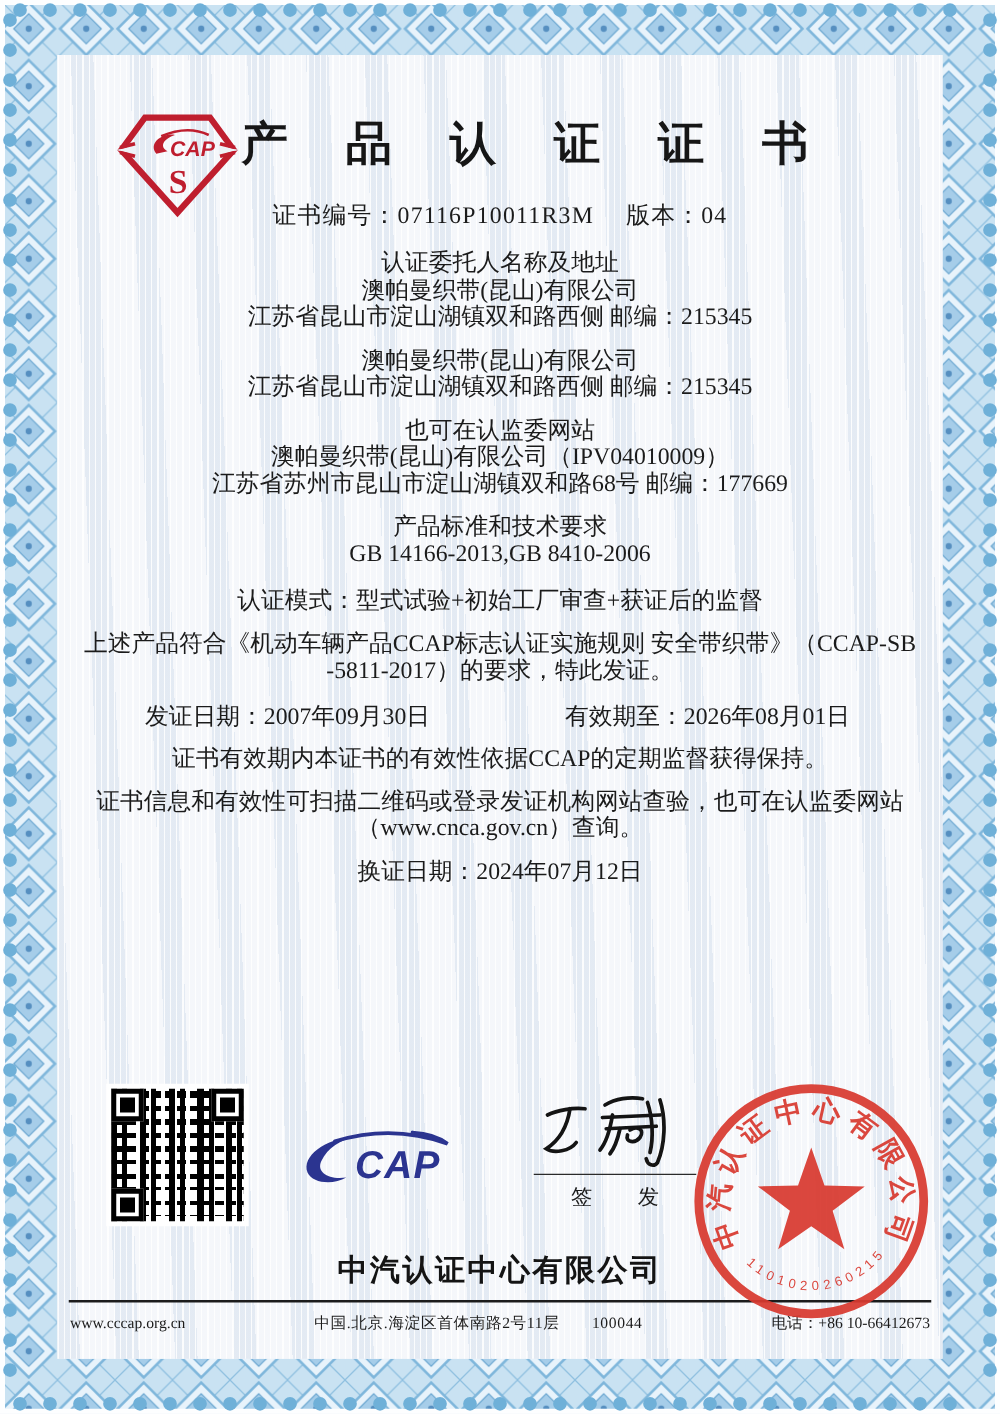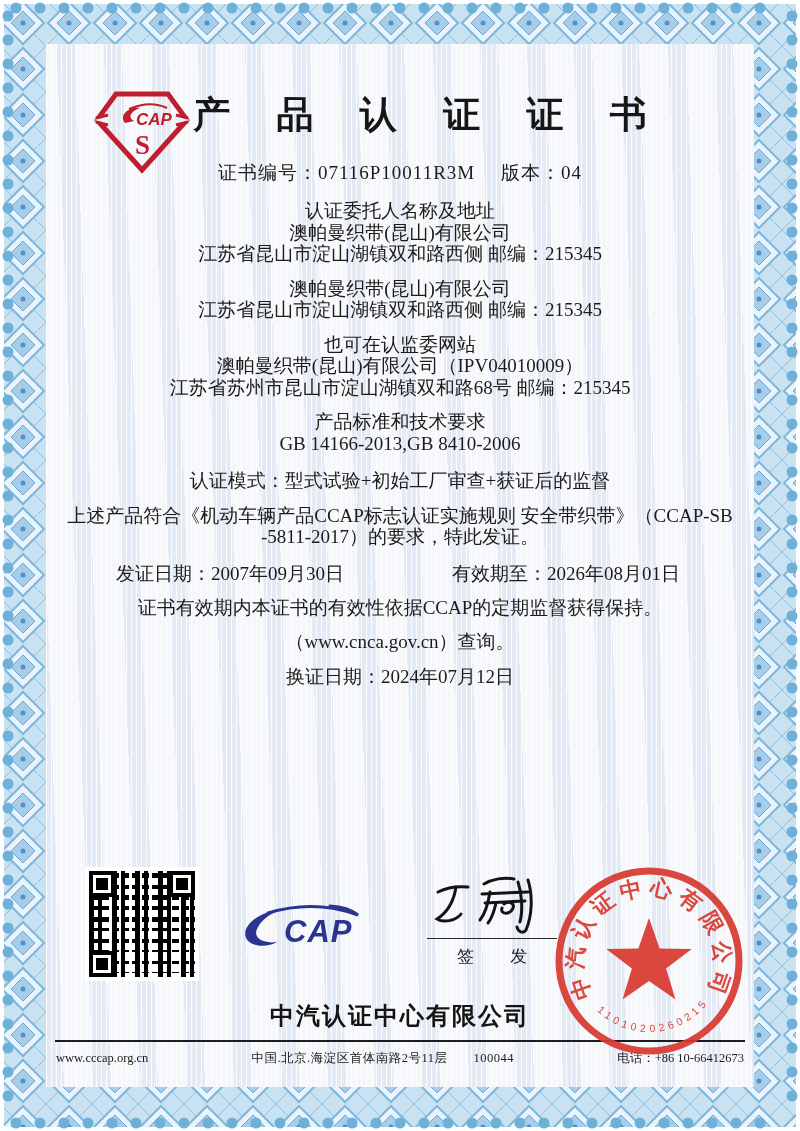--- a/index.html
+++ b/index.html
@@ -96,21 +96,21 @@
       </div>
 
       <div class="sec">
         <div>澳帕曼织带(昆山)有限公司</div>
         <div>江苏省昆山市淀山湖镇双和路西侧 邮编：215345</div>
       </div>
 
       <div class="sec">
         <div>也可在认监委网站</div>
         <div>澳帕曼织带(昆山)有限公司（IPV04010009）</div>
-        <div>江苏省苏州市昆山市淀山湖镇双和路68号 邮编：215345</div>
+        <div>江苏省苏州市昆山市淀山湖镇双和路68号 邮编：177669</div>
       </div>
 
 
       <div class="sec">
         <div>产品标准和技术要求</div>
         <div>GB 14166-2013,GB 8410-2006</div>
       </div>
 
       <div class="modeline">认证模式：型式试验+初始工厂审查+获证后的监督</div>
 
@@ -120,20 +120,21 @@
       </div>
 
       <div class="datesrow">
         <span>发证日期：2007年09月30日</span>
         <span>有效期至：2026年08月01日</span>
       </div>
 
       <div class="maintain">证书有效期内本证书的有效性依据CCAP的定期监督获得保持。</div>
 
       <div class="verify">
+        <div>证书信息和有效性可扫描二维码或登录发证机构网站查验，也可在认监委网站</div>
         <div>（www.cnca.gov.cn）查询。</div>
       </div>
 
       <div class="renewal">换证日期：2024年07月12日</div>
     </div>
 
     <div class="abs qr">
       <div class="qr-noise">
         <div class="finder f-tl"></div>
         <div class="finder f-tr"></div>

